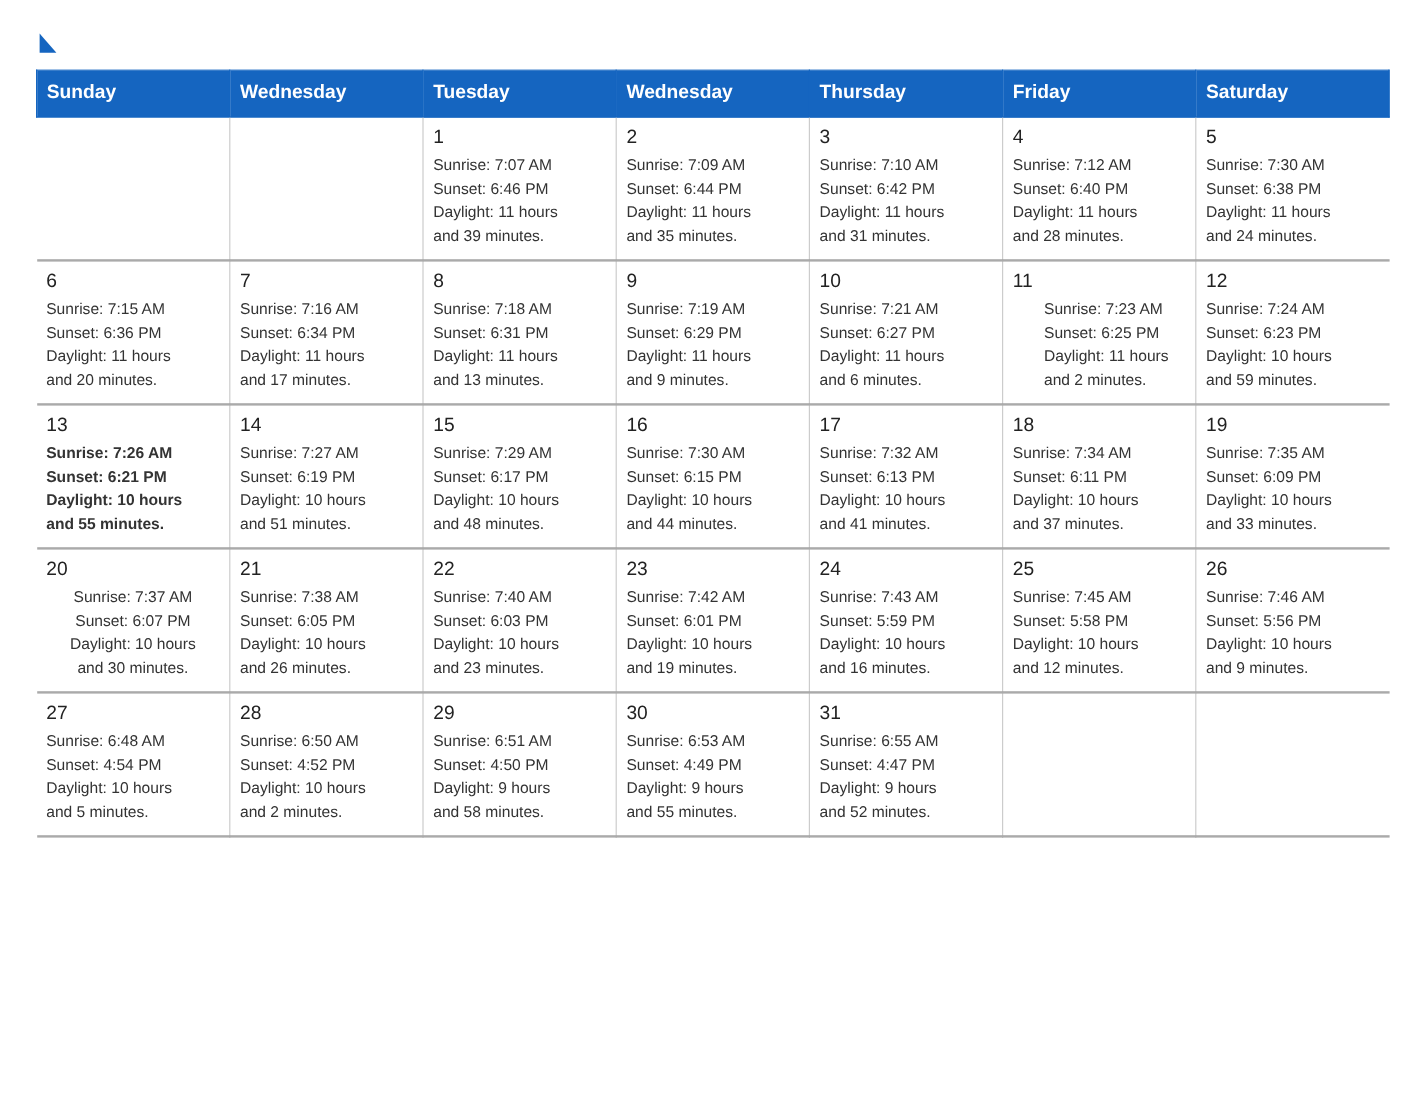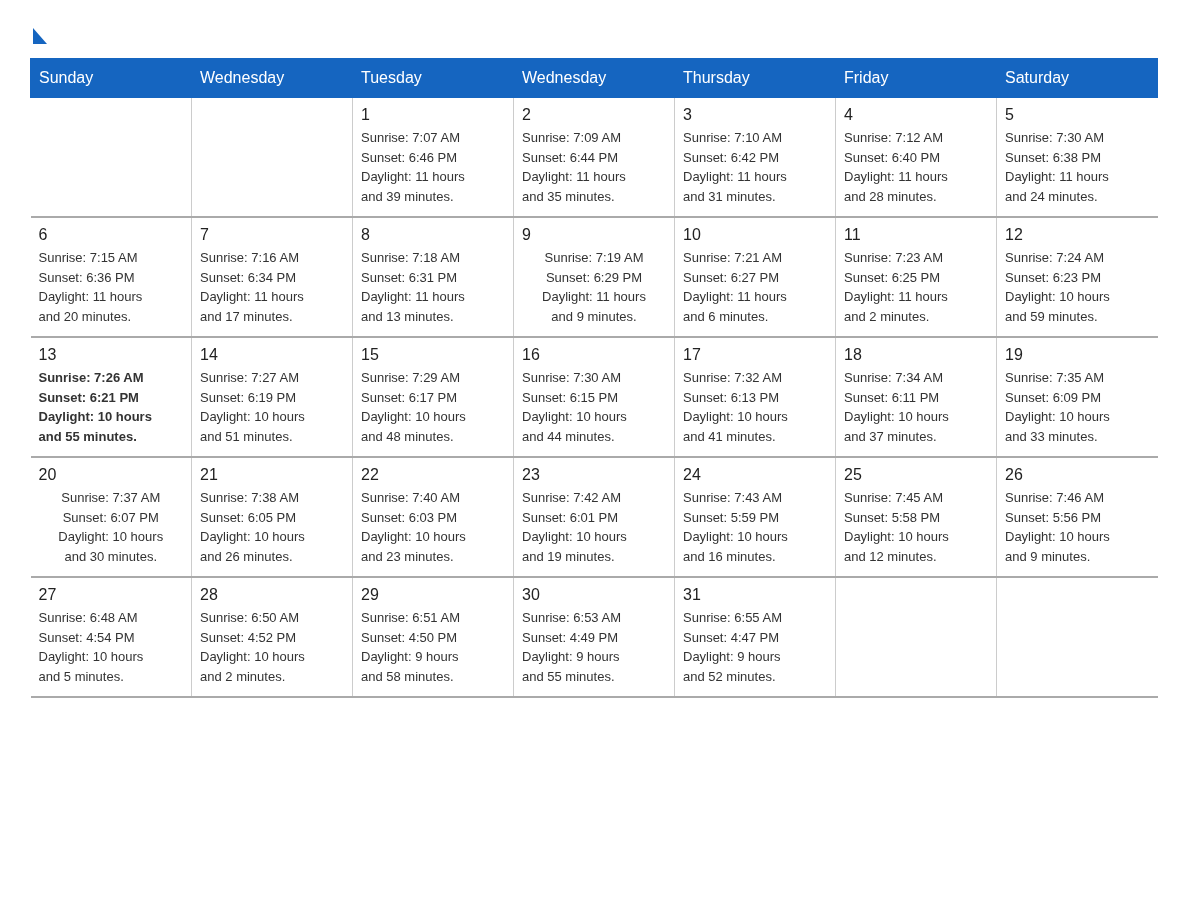--- a/index.html
+++ b/index.html
@@ -72,21 +72,21 @@
       margin-top: 10px;
       table-layout: fixed;
     }
     .calendar thead tr {
       background-color: #1565c0;
     }
     .calendar thead th {
       color: #fff;
       padding: 10px 8px;
       font-size: 16px;
-      font-weight: normal;
+      font-weight: bold;
       text-align: left;
       border: 1px solid #1565c0;
     }
     .calendar tbody tr {
       border-bottom: 2px solid #aaa;
     }
     .calendar tbody td {
       vertical-align: top;
       padding: 8px 8px 10px 8px;
       font-size: 13px;
@@ -204,35 +204,35 @@
         </td>
         <td>
           <span class="day-number">8</span>
           <div class="day-info" style="white-space: pre-line;">Sunrise: 7:18 AM
 Sunset: 6:31 PM
 Daylight: 11 hours
 and 13 minutes.</div>
         </td>
         <td>
           <span class="day-number">9</span>
-          <div class="day-info" style="white-space: pre-line; text-align: center;">Sunrise: 7:19 AM
+          <div class="day-info" style="white-space: pre-line;">Sunrise: 7:19 AM
 Sunset: 6:29 PM
 Daylight: 11 hours
 and 9 minutes.</div>
         </td>
         <td>
           <span class="day-number">10</span>
           <div class="day-info" style="white-space: pre-line;">Sunrise: 7:21 AM
 Sunset: 6:27 PM
 Daylight: 11 hours
 and 6 minutes.</div>
         </td>
         <td>
           <span class="day-number">11</span>
-          <div class="day-info" style="white-space: pre-line;">Sunrise: 7:23 AM
+          <div class="day-info" style="white-space: pre-line; margin-left: 26px;">Sunrise: 7:23 AM
 Sunset: 6:25 PM
 Daylight: 11 hours
 and 2 minutes.</div>
         </td>
         <td>
           <span class="day-number">12</span>
           <div class="day-info" style="white-space: pre-line;">Sunrise: 7:24 AM
 Sunset: 6:23 PM
 Daylight: 10 hours
 and 59 minutes.</div>

